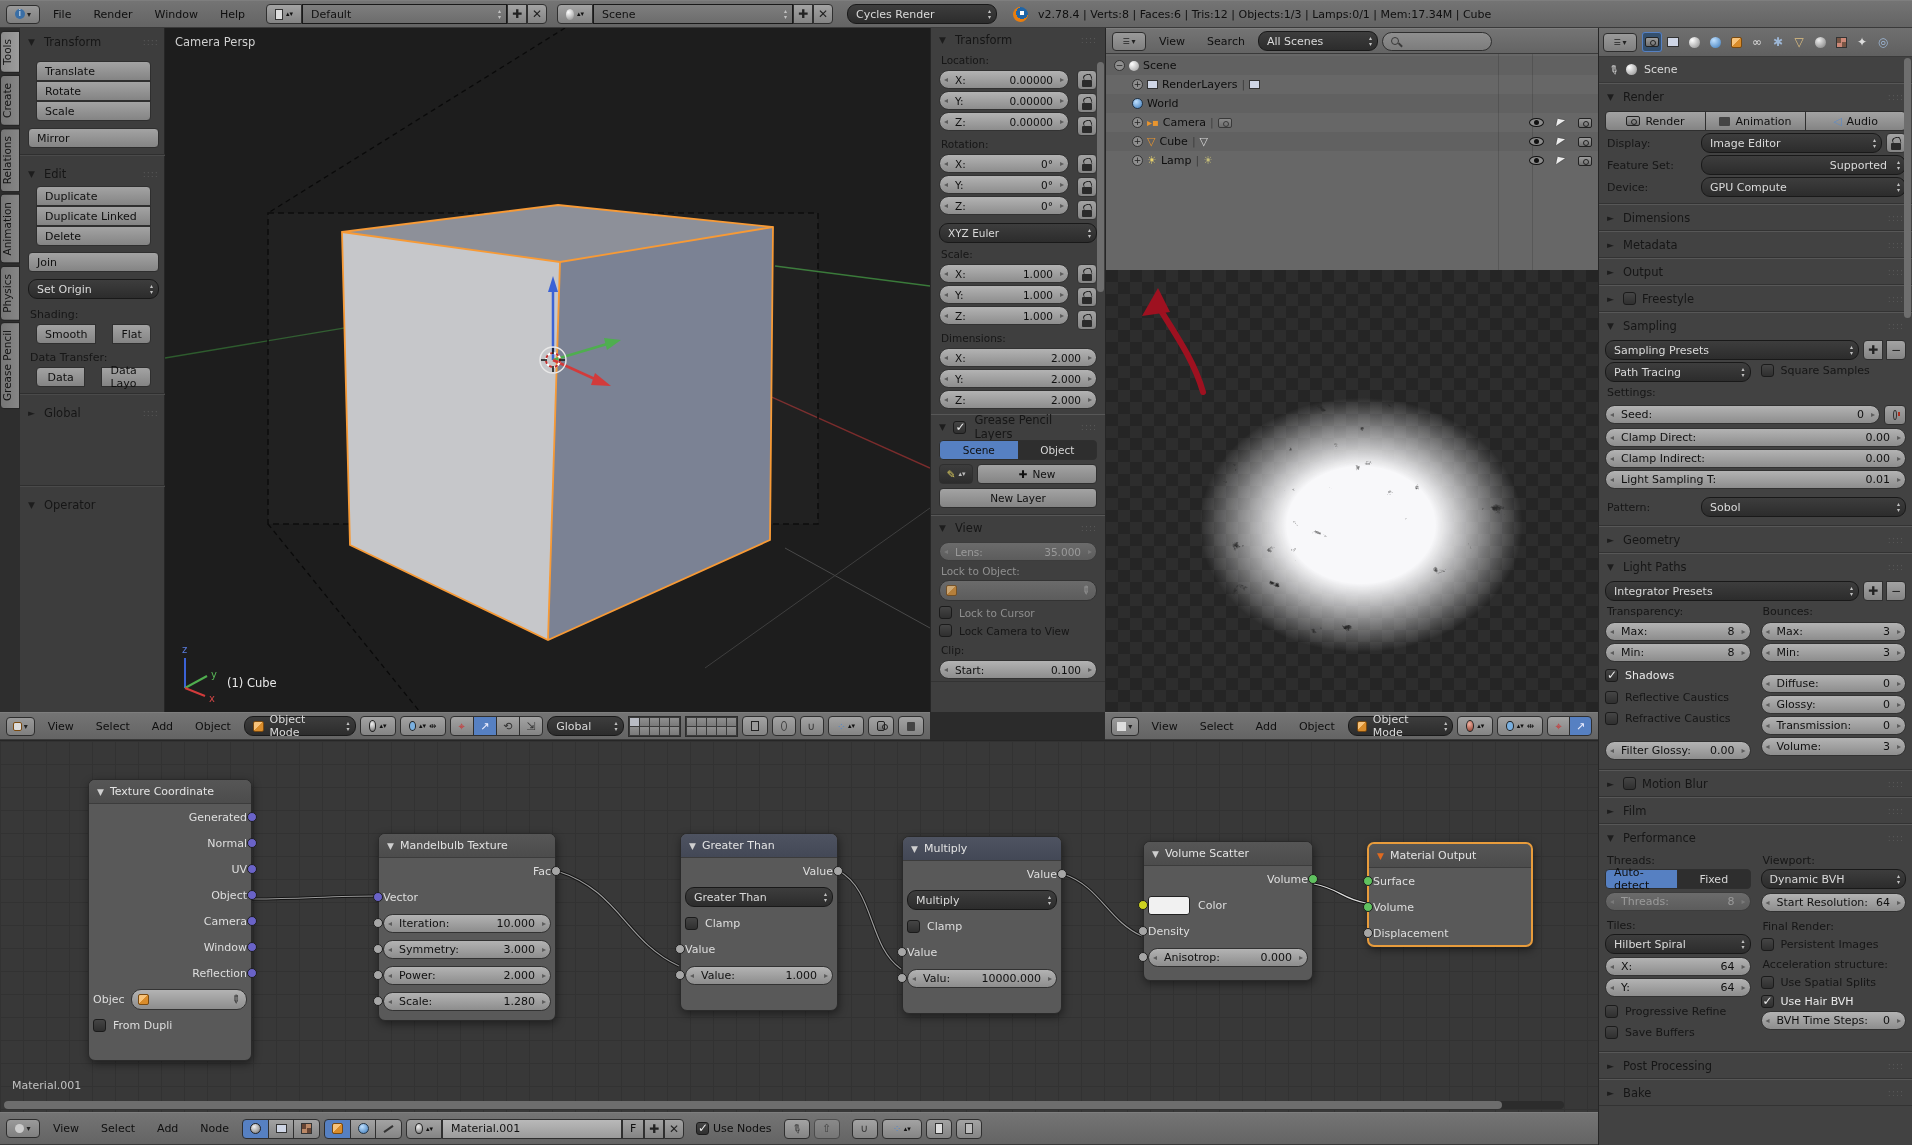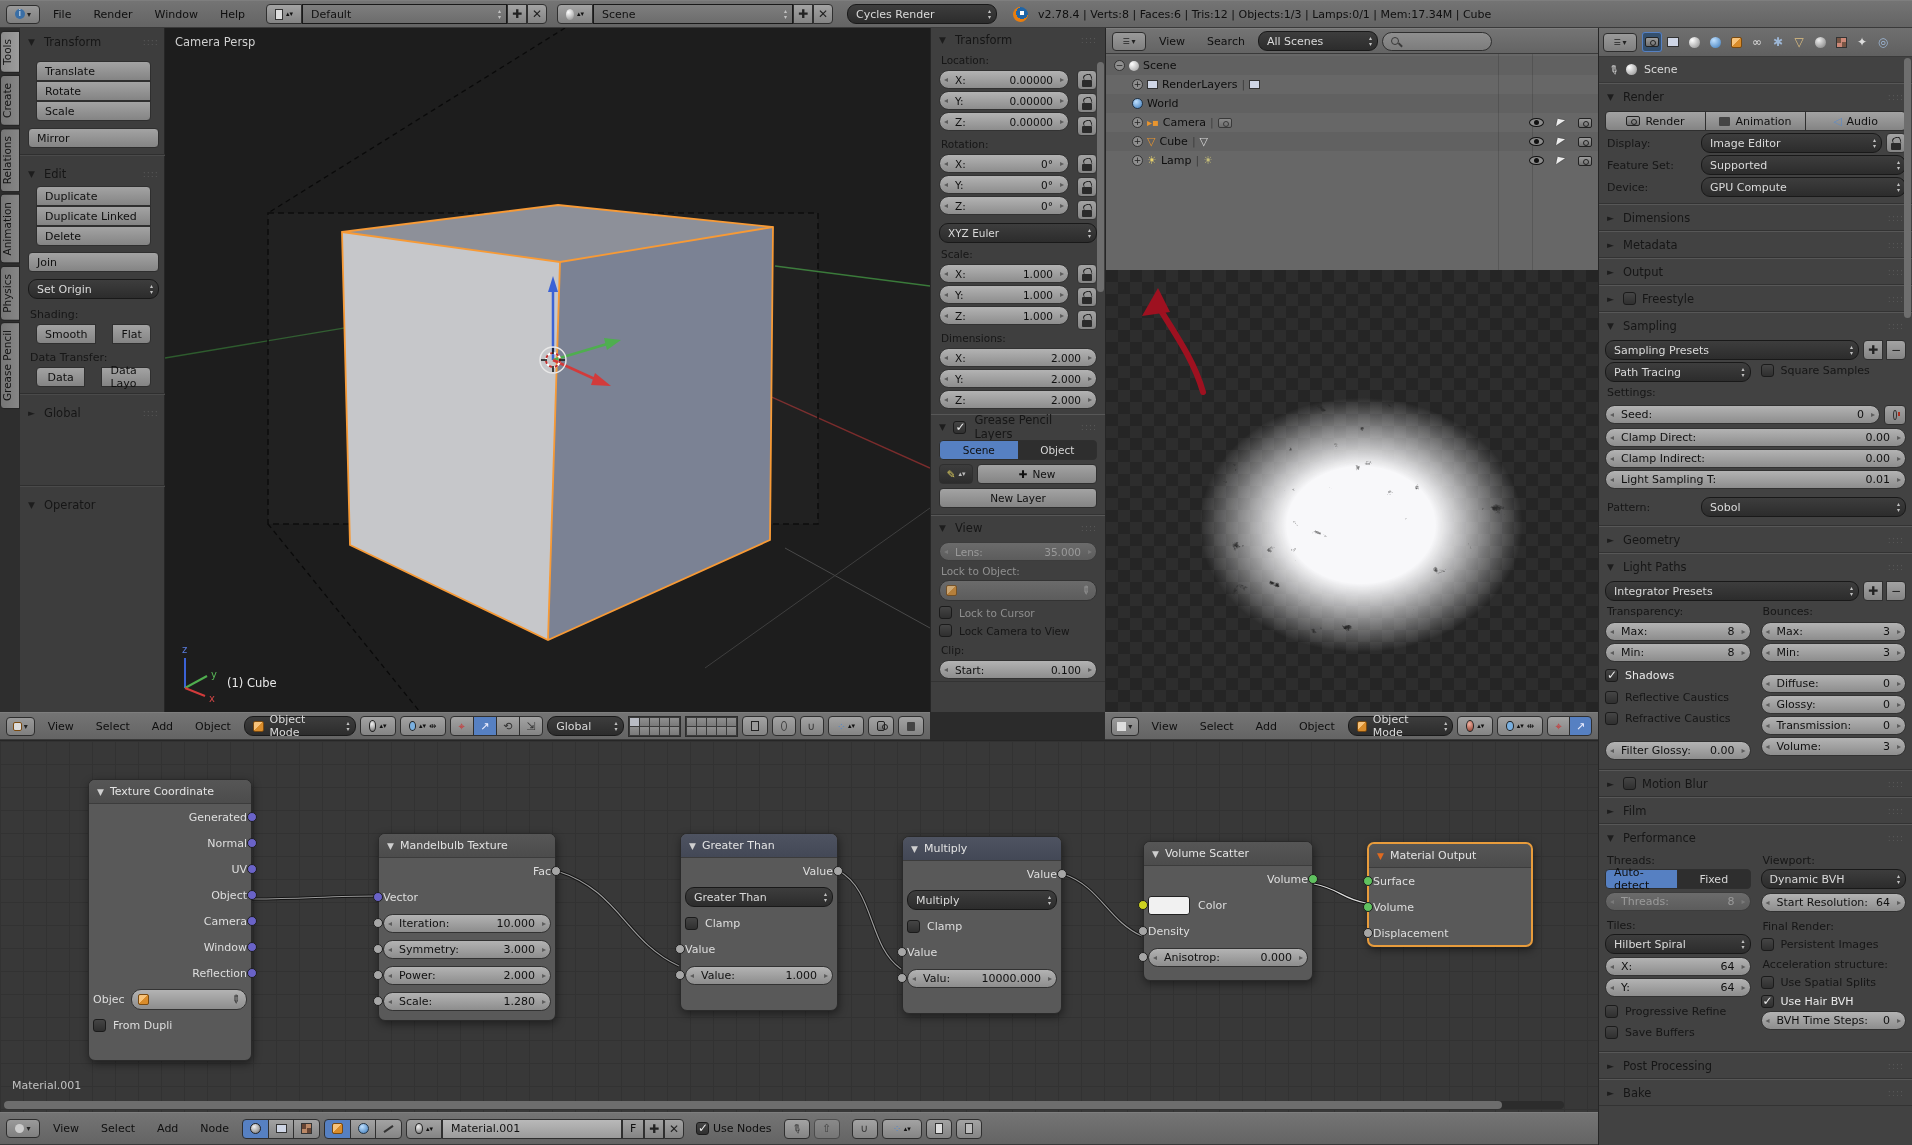--- a/index.html
+++ b/index.html
@@ -981,21 +981,21 @@
     </div>
     <div class="row">
         <span class="lbl" style="width:92px;">Display:</span>
         <div class="dsel" style="flex:1;">
           <span>Image Editor</span>
         </div>
         <span class="locki"></span>
       </div>
     <div class="row">
         <span class="lbl" style="width:92px;">Feature Set:</span>
-        <div class="dsel" style="flex:1;">
+        <div class="dsel" style="flex:1;justify-content:flex-end;">
           <span>Supported</span>
         </div>
       </div>
     <div class="row" style="margin-bottom:6px;">
         <span class="lbl" style="width:92px;">Device:</span>
         <div class="dsel" style="flex:1;">
           <span>GPU Compute</span>
         </div>
       </div>
   </div>

